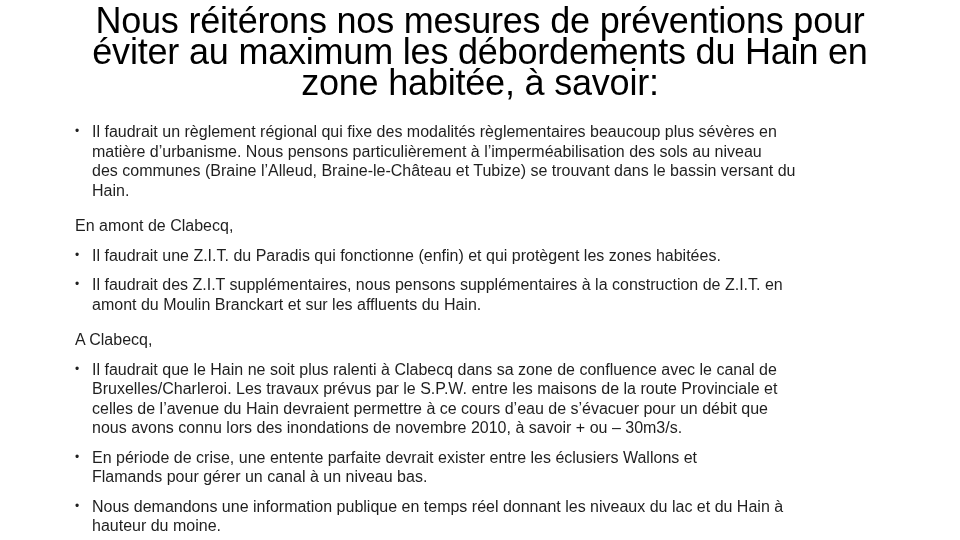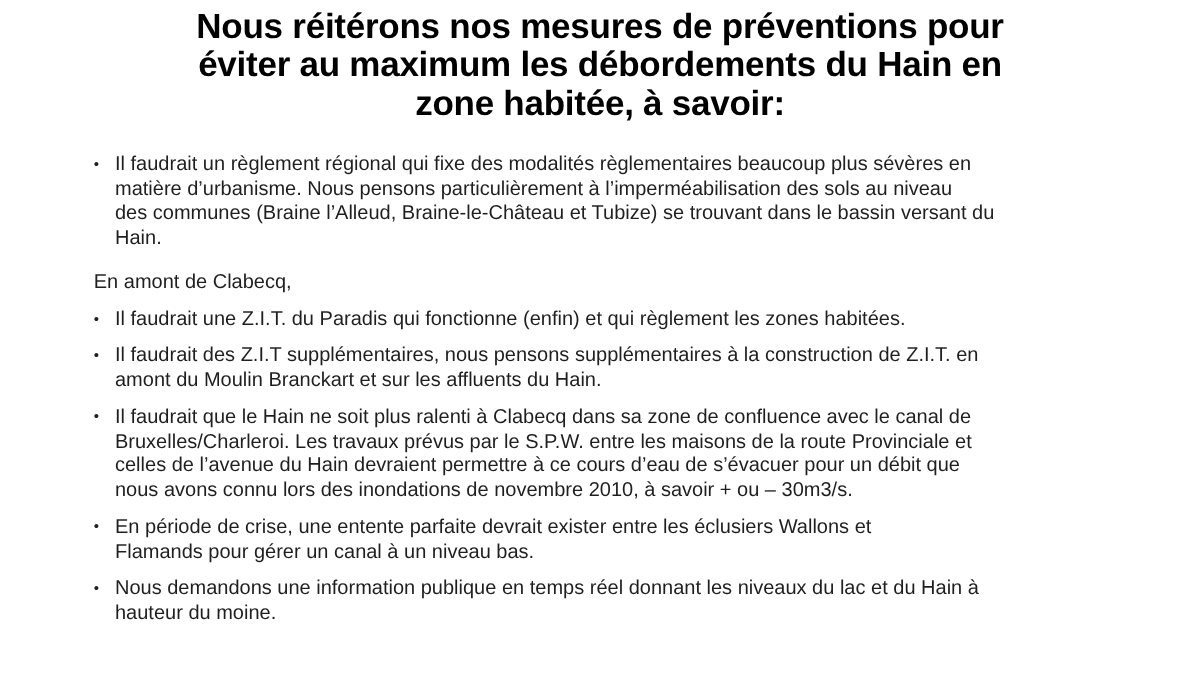--- a/index.html
+++ b/index.html
@@ -14,23 +14,23 @@
     background: #ffffff;
     overflow: hidden;
     font-family: "Liberation Sans", sans-serif;
   }
   .slide-title {
     position: absolute;
     top: 5px;
     left: 40px;
     right: 40px;
     text-align: center;
-    font-size: 28px;
+    font-size: 36px;
     line-height: 31px;
-    font-weight: bold;
+    font-weight: normal;
     color: #000000;
     letter-spacing: -0.2px;
     white-space: pre-line;
   }
   .content {
     position: absolute;
     top: 122px;
     left: 75px;
     right: 55px;
     color: #1f1f1f;
@@ -76,29 +76,30 @@
       <span class="bullet-text">Il faudrait un règlement régional qui fixe des modalités règlementaires beaucoup plus sévères en
 matière d’urbanisme. Nous pensons particulièrement à l’imperméabilisation des sols au niveau
 des communes (Braine l’Alleud, Braine-le-Château et Tubize) se trouvant dans le bassin versant du
 Hain.</span>
     </div>
 
     <div class="row plain-line">En amont de Clabecq,</div>
 
     <div class="row bullet-row">
       <span class="bullet-marker">•</span>
-      <span class="bullet-text">Il faudrait une Z.I.T. du Paradis qui fonctionne (enfin) et qui règlement les zones habitées.</span>
+      <span class="bullet-text">Il faudrait une Z.I.T. du Paradis qui fonctionne (enfin) et qui protègent les zones habitées.</span>
     </div>
 
     <div class="row bullet-row">
       <span class="bullet-marker">•</span>
       <span class="bullet-text">Il faudrait des Z.I.T supplémentaires, nous pensons supplémentaires à la construction de Z.I.T. en
 amont du Moulin Branckart et sur les affluents du Hain.</span>
     </div>
 
+    <div class="row plain-line">A Clabecq,</div>
 
     <div class="row bullet-row">
       <span class="bullet-marker">•</span>
       <span class="bullet-text">Il faudrait que le Hain ne soit plus ralenti à Clabecq dans sa zone de confluence avec le canal de
 Bruxelles/Charleroi. Les travaux prévus par le S.P.W. entre les maisons de la route Provinciale et
 celles de l’avenue du Hain devraient permettre à ce cours d’eau de s’évacuer pour un débit que
 nous avons connu lors des inondations de novembre 2010, à savoir + ou – 30m3/s.</span>
     </div>
 
     <div class="row bullet-row">

